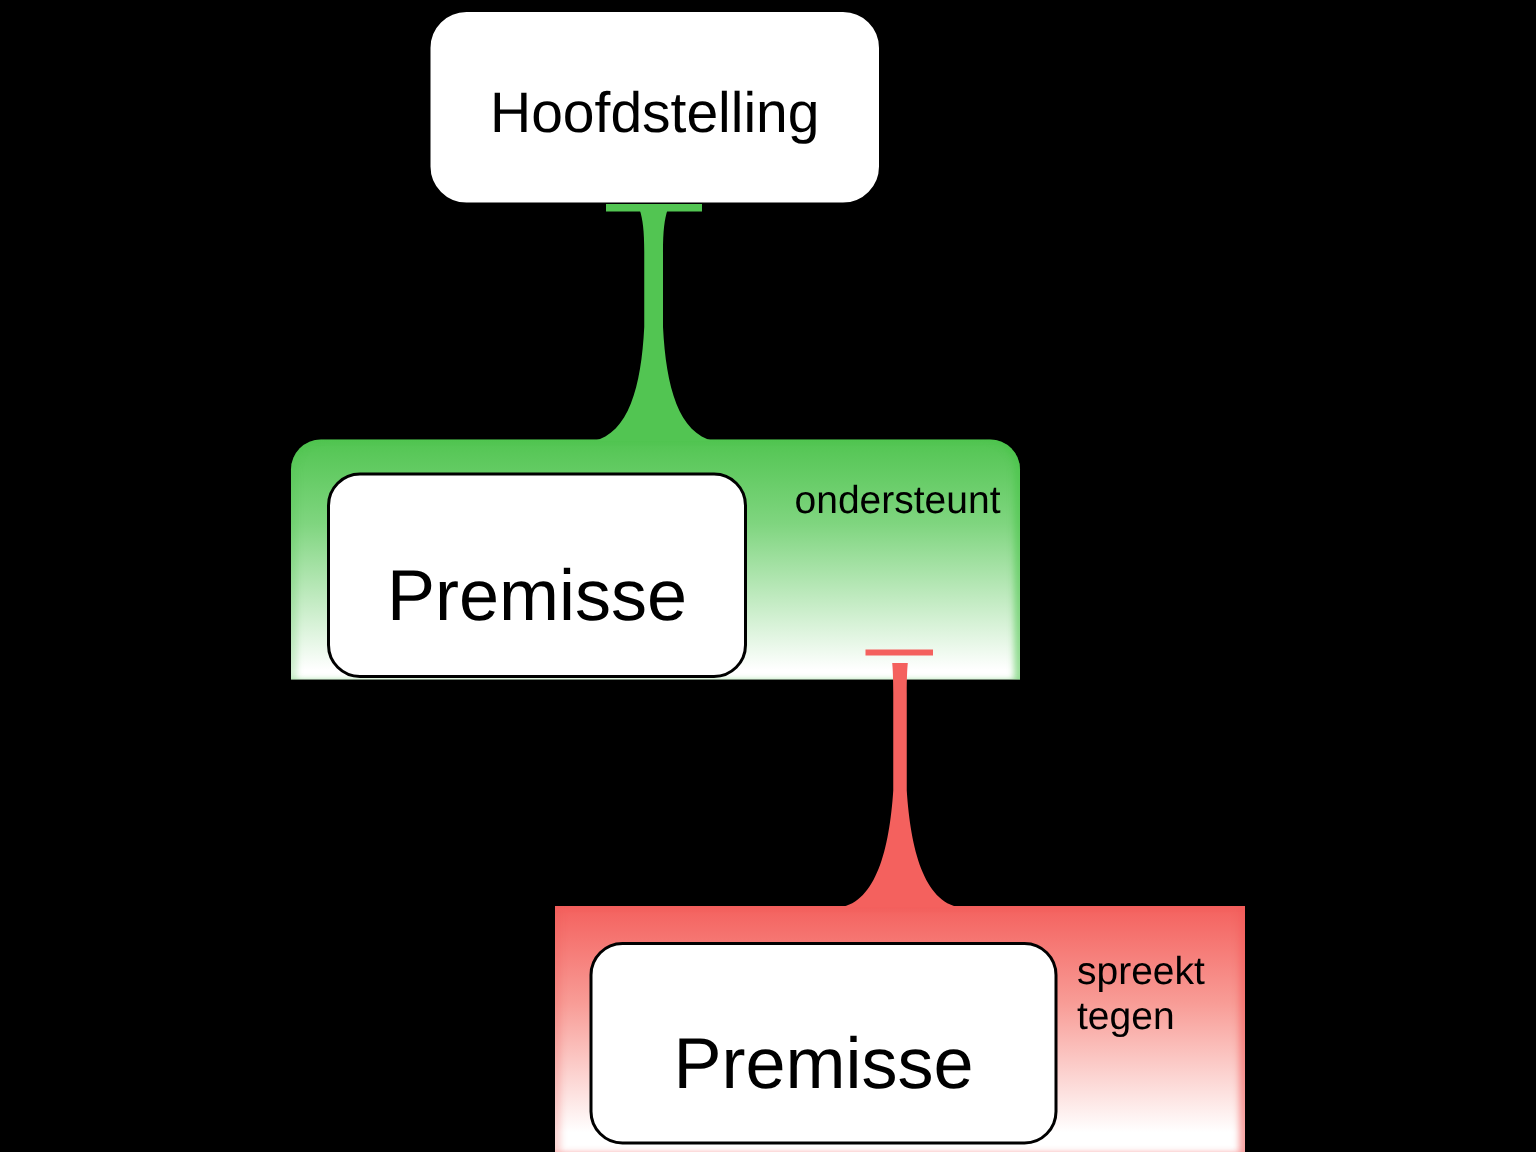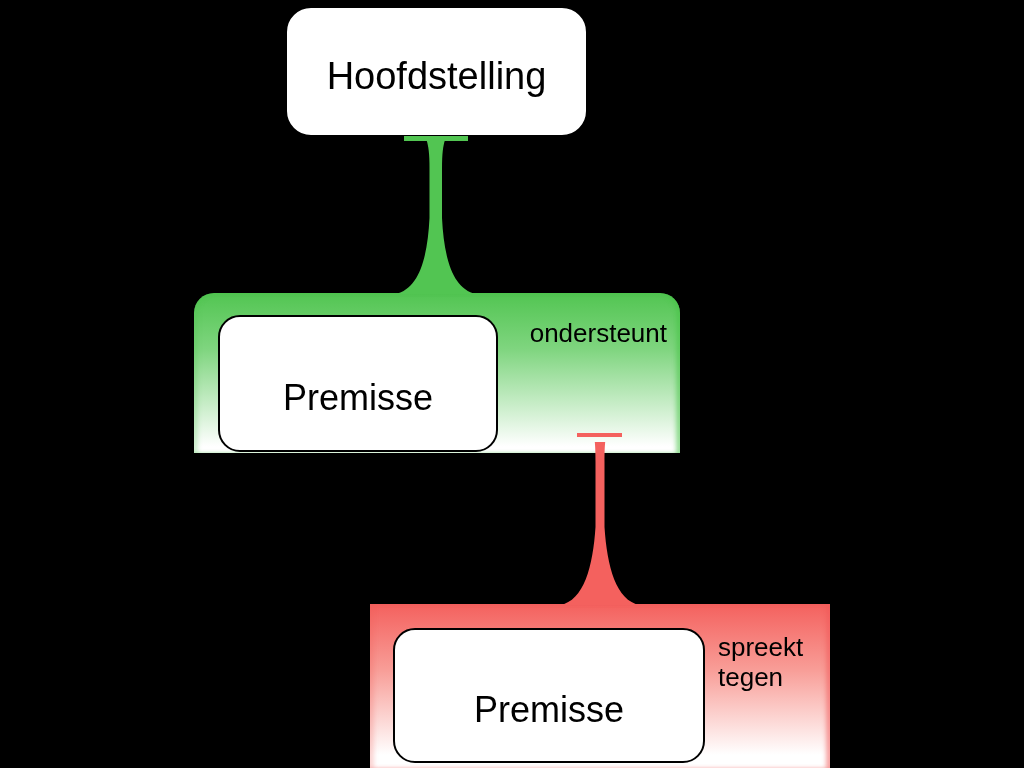--- a/index.html
+++ b/index.html
@@ -29,21 +29,21 @@
   }
   #main-node {
     left: 285px; top: 6px;
     width: 303px; height: 131px;
     border-radius: 26px;
     font-size: 38px;
     padding-top: 8px;
   }
   .premise-node {
     border-radius: 22px;
-    font-size: 36px;
+    font-size: 48px;
     padding-top: 28px;
   }
   
   .group {
     position: absolute;
     box-sizing: border-box;
   }
   #support-group {
     left: 194px; top: 293px;
     width: 486px; height: 160px;

